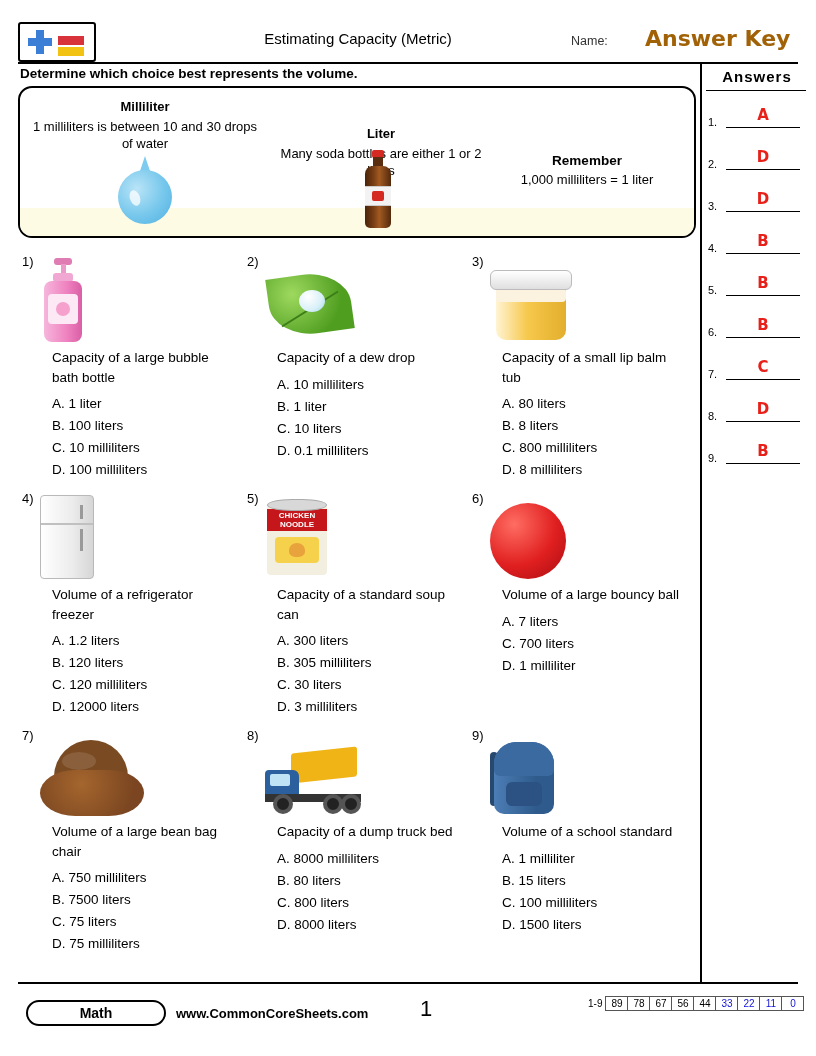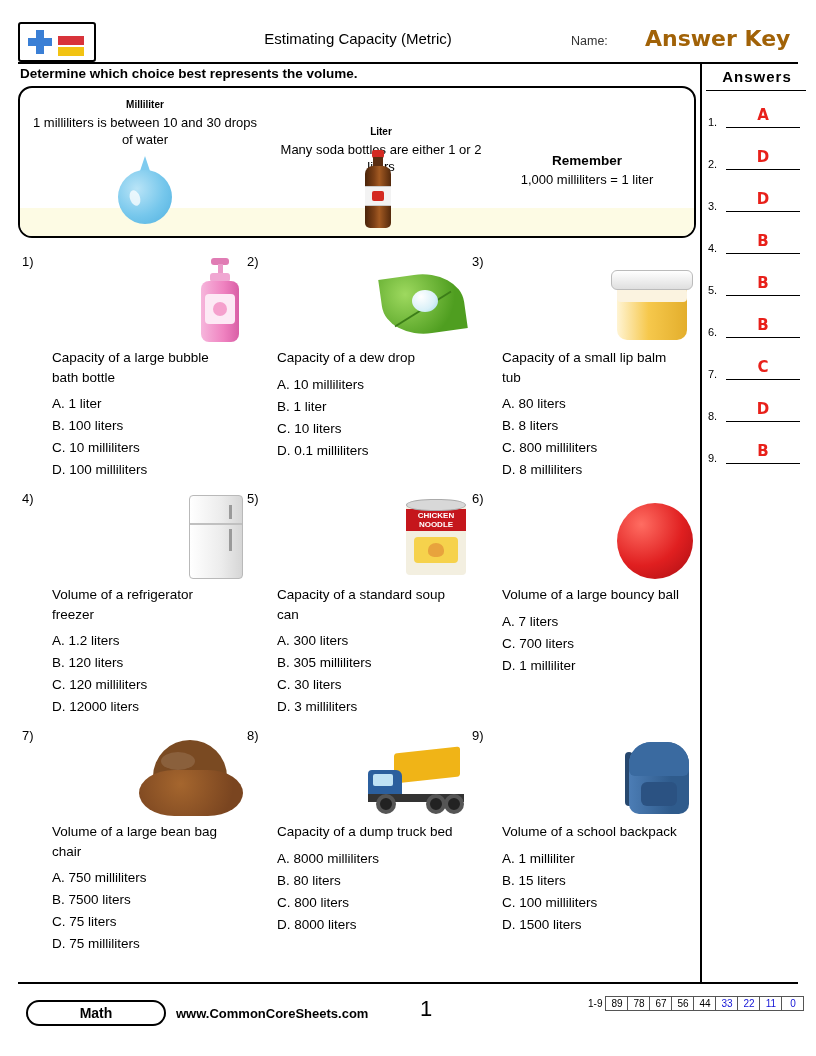--- a/index.html
+++ b/index.html
@@ -133,21 +133,21 @@
   }
   .ib-col {
     position: absolute;
     text-align: center;
     font-size: 13px;
     line-height: 1.35;
   }
   .ib-col .ib-head {
     font-weight: bold;
     margin-bottom: 2px;
-    font-size: 10px;
+    font-size: 13px;
   }
   .ib-ml { left: 10px; top: 10px; width: 230px; }
   .ib-l  { left: 246px; top: 10px; width: 230px; margin-top: 27px; }
   .ib-remember {
     position: absolute;
     left: 462px;
     top: 64px;
     width: 210px;
     text-align: center;
     font-size: 13px;
@@ -256,21 +256,21 @@
   .qnum {
     position: absolute;
     left: 4px;
     top: 4px;
     font-size: 13px;
   }
   .qart {
     height: 92px;
     display: flex;
     align-items: flex-end;
-    justify-content: flex-end;
+    justify-content: flex-start;
     padding-left: 22px;
     box-sizing: border-box;
   }
   .qtext {
     font-size: 13.5px;
     line-height: 1.45;
     padding-left: 34px;
     padding-right: 6px;
     margin-top: 6px;
   }
@@ -689,21 +689,21 @@
     <div class="qcell">
       <div class="qnum">9)</div>
       <div class="qart">
         <div class="art art-pack">
           <div class="strap"></div>
             <div class="body"></div>
             <div class="flap"></div>
             <div class="pocket"></div>
         </div>
       </div>
-      <div class="qtext">Volume of a school backpack</div>
+      <div class="qtext">Volume of a school standard</div>
       <div class="qchoices">
         <div>A. 1 milliliter</div>
         <div>B. 15 liters</div>
         <div>C. 100 milliliters</div>
         <div>D. 1500 liters</div>
       </div>
     </div>
 
   </div>
 </div>

